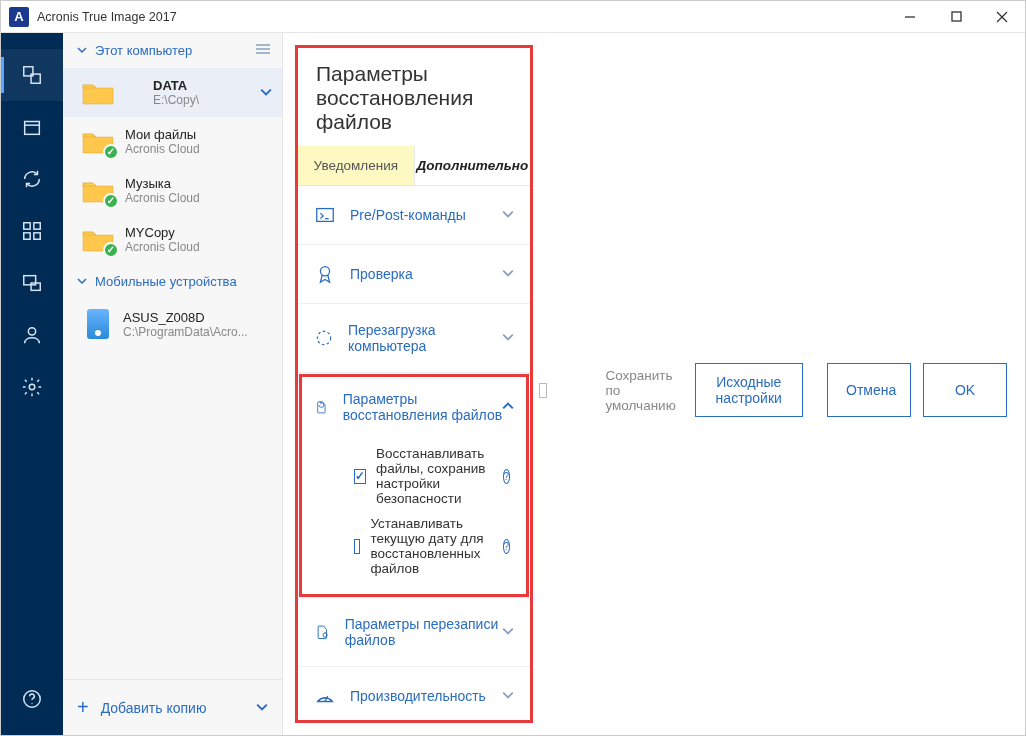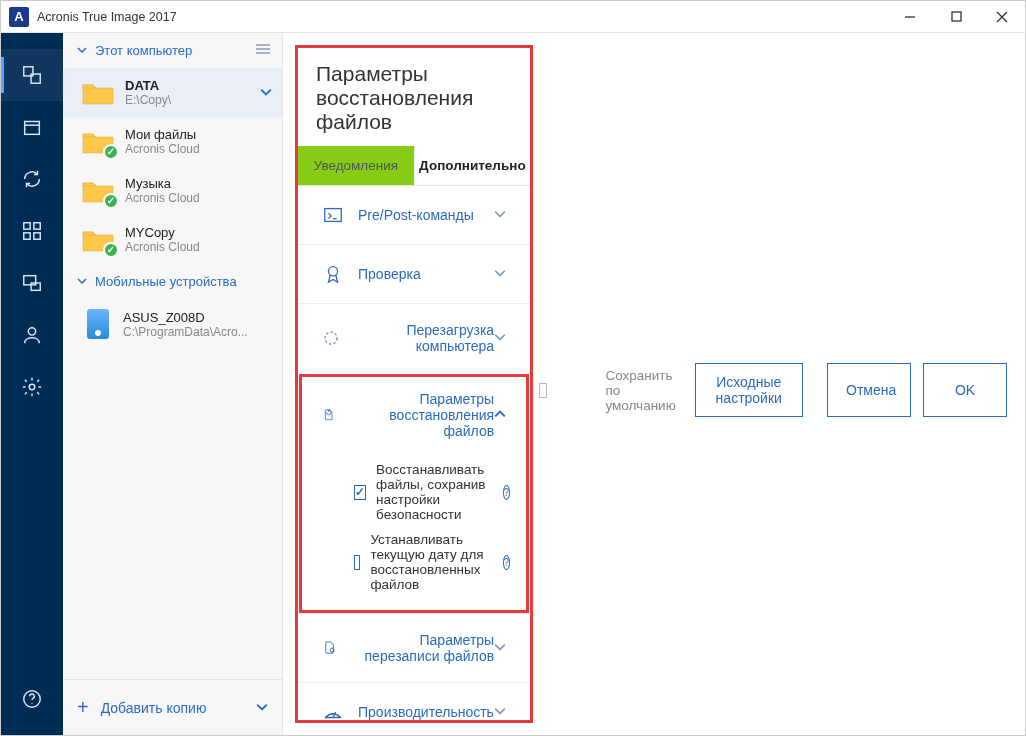--- a/index.html
+++ b/index.html
@@ -23,48 +23,48 @@
   .activity-bar .act-item.selected { background: rgba(255,255,255,0.06); }
   .activity-bar svg { width:22px; height:22px; stroke:#d8e4f2; fill:none; stroke-width:1.6;}
   .activity-bar .bottom-group { margin-top:auto; margin-bottom:10px;}
   
   
   .sidebar { width:268px; background:#f7f7f8; border-right:1px solid #e5e5e5; display:flex; flex-direction:column; }
   .side-header { display:flex; align-items:center; padding:10px 12px 10px 14px; color:#2a6cc0; font-size:13px; cursor:pointer;}
   .side-header .chev { margin-right:8px; }
   .side-header .hamb { margin-left:auto; color:#8aa0bd;}
   .side-item { display:flex; align-items:center; padding:10px 10px 10px 18px; cursor:pointer; }
-  .side-item.selected { background:#e9eef7; }
+  .side-item.selected { background:#e9eef7;gap:28px; }
   .side-item .folder-ic { width:34px; height:28px; margin-right:10px; position:relative;}
   .side-item .texts .t1 { font-size:13px; color:#222; }
   .side-item.selected .texts .t1 { font-weight:600;}
   .side-item .texts .t2 { font-size:12px; color:#888; }
   .side-item .right-chev { margin-left:auto; color:#2a6cc0;}
   .phone-ic { width:22px; height:30px; margin-right:14px; margin-left:6px; background:linear-gradient(#6ab4ff,#2a8ad8); border-radius:3px; position:relative;}
   .phone-ic::after{content:""; position:absolute; bottom:3px; left:50%; transform:translateX(-50%); width:6px; height:6px; border-radius:50%; background:#fff;}
   .folder-svg { fill:#ffc84d; stroke:#d8a531; stroke-width:0.5;}
   .cloud-badge { position:absolute; right:-4px; bottom:-4px; width:16px; height:16px; background:#3bb252; border-radius:50%; border:2px solid #f7f7f8; display:flex; align-items:center; justify-content:center;}
   .cloud-badge::after{content:"✓"; color:#fff; font-size:10px; font-weight:bold;}
   
   .sidebar-footer { margin-top:auto; border-top:1px solid #e5e5e5; padding:16px 14px; display:flex; align-items:center; color:#2a6cc0; font-size:14px; cursor:pointer;}
   .sidebar-footer .plus { font-size:20px; margin-right:12px; font-weight:300;}
   .sidebar-footer .chev2 { margin-left:auto;}
   
   
   .main { flex:1; display:flex; flex-direction:row; padding:12px; }
   .panel-outline { border:3px solid #e83a3a; padding:0; background:#fff; display:flex; flex-direction:column; flex:1; min-height:0;}
   .panel-title { font-size:21px; color:#333; padding:14px 18px 12px; font-weight:400;}
   .tabs { display:flex; border-bottom:1px solid #e4e7ec;}
-  .tab { flex:1; text-align:center; padding:12px 0; font-size:13.5px; color:#555; cursor:pointer; background:#84cc16; border-right:1px solid #e4e7ec;}
+  .tab { flex:1; text-align:center; padding:12px 0; font-size:13.5px; color:#555; cursor:pointer; background:#fef9c3; border-right:1px solid #e4e7ec;}
   .tab:last-child{border-right:none;}
-  .tab.selected { background:#fff; font-weight:600; color:#222;}
+  .tab.selected { background:#fff; font-weight:600; color:#222;font-style:italic;}
   
   .acc-list { flex:1; overflow:auto; }
   .acc { border-bottom:1px solid #eceef2; }
-  .acc-head { display:flex; align-items:center; padding:18px 24px; cursor:pointer; color:#2a6cc0; font-size:14px;text-align:right;}
+  .acc-head { display:flex; align-items:center; padding:18px 16px; cursor:pointer; color:#2a6cc0; font-size:14px;}
   .acc-head .acc-icon { width:22px; height:22px; margin-right:14px; display:flex; align-items:center; justify-content:center;}
   .acc-head .acc-icon svg{stroke:#2a6cc0; fill:none; stroke-width:1.4;}
   .acc-head .expand { margin-left:auto; color:#8aa0bd; font-size:12px;}
   .acc.highlight { outline:3px solid #e83a3a; outline-offset:-4px; }
   .acc-body { padding: 0 20px 16px 56px; }
   .opt-row { display:flex; align-items:center; padding:5px 0; font-size:13.5px; color:#333;}
   .opt-row .chk { width:15px; height:15px; border:1.4px solid #2a6cc0; margin-right:10px; display:flex; align-items:center; justify-content:center; cursor:pointer;}
   .opt-row .chk.checked::after{content:"✓"; color:#2a6cc0; font-size:12px; font-weight:bold; line-height:1;}
   .opt-row .help { margin-left:6px; width:15px; height:15px; border:1.2px solid #2a6cc0; border-radius:50%; font-size:10px; color:#2a6cc0; display:inline-flex; align-items:center; justify-content:center; cursor:pointer;}
   

